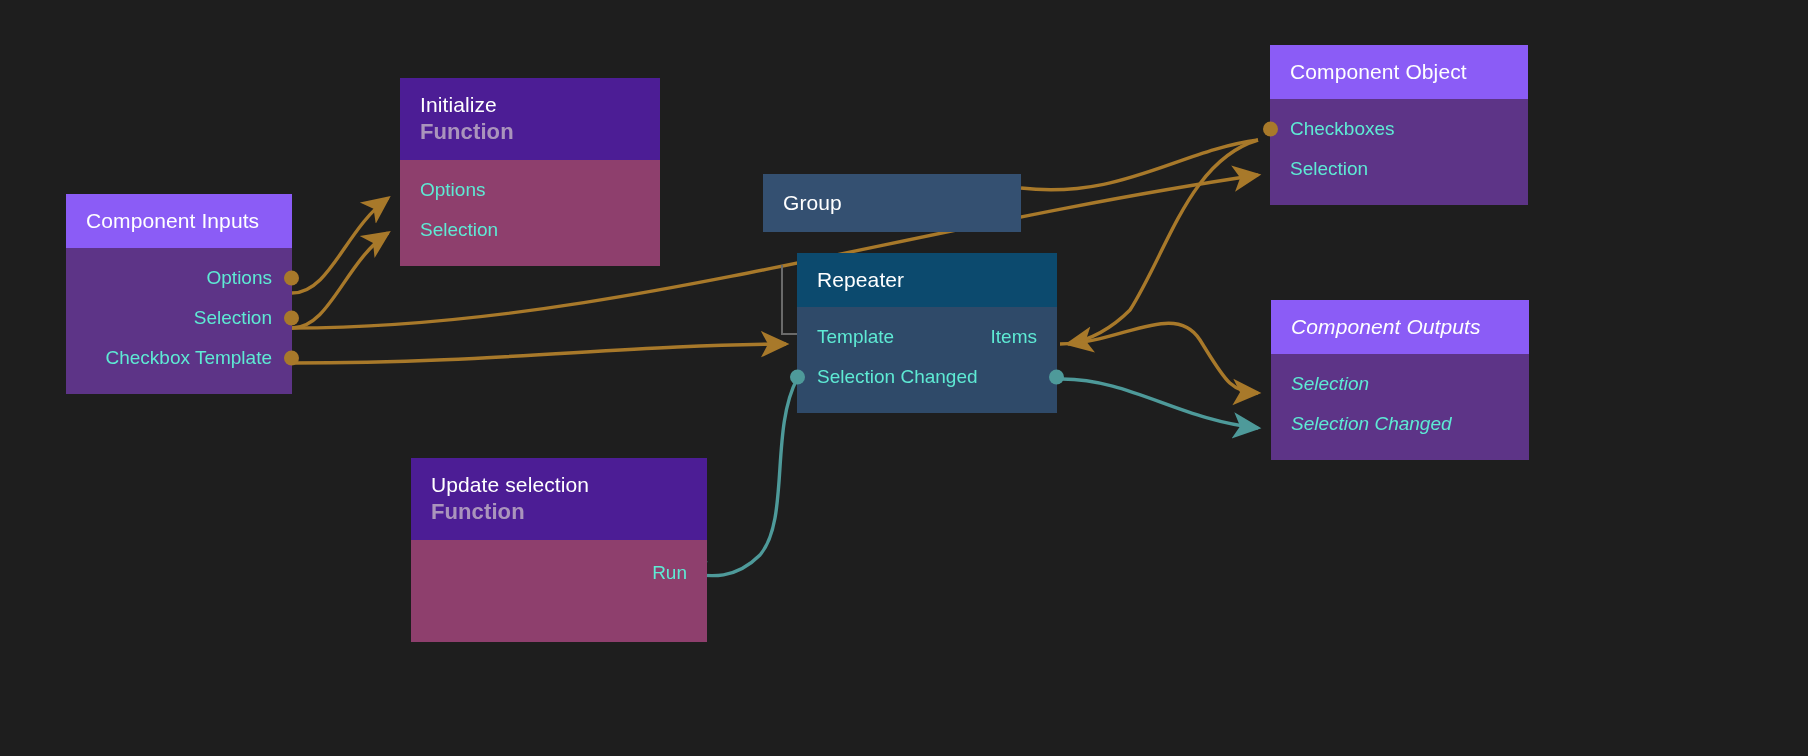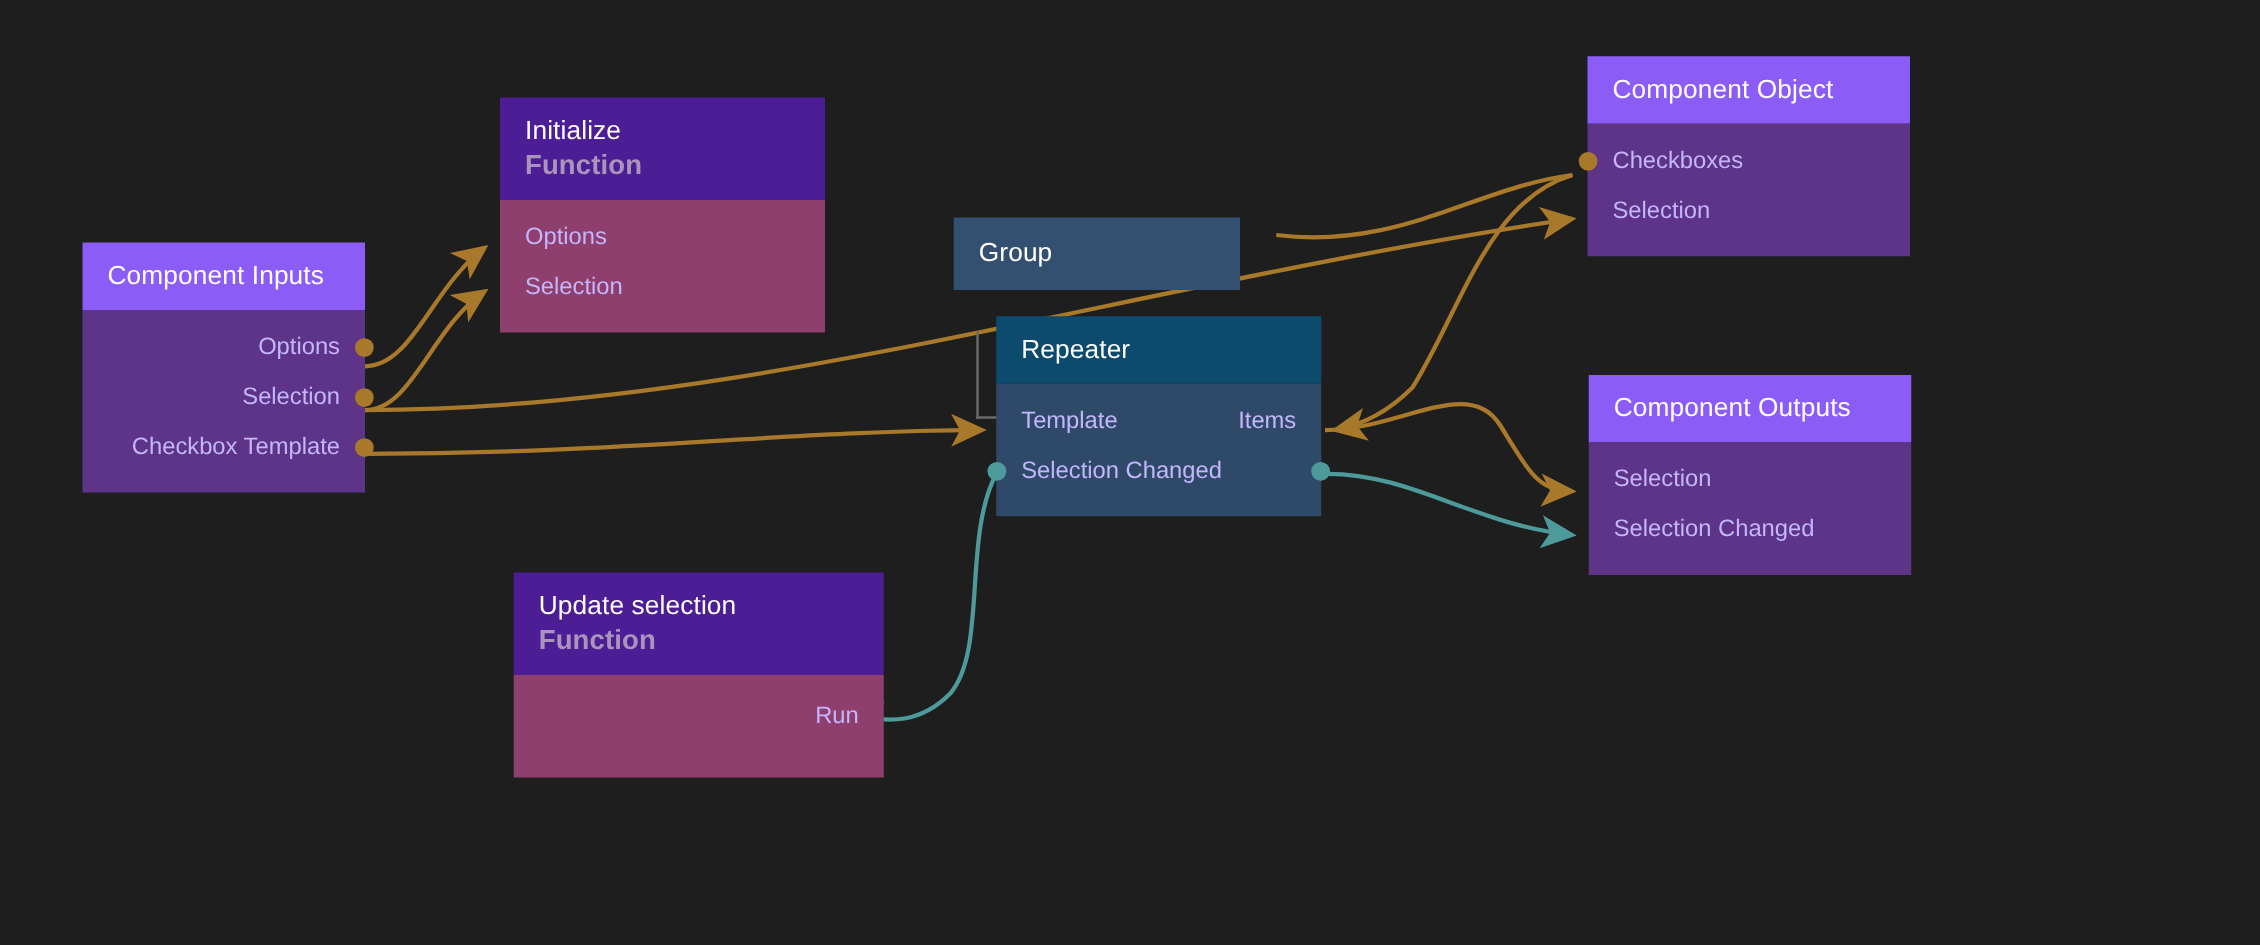--- a/index.html
+++ b/index.html
@@ -49,21 +49,21 @@
     font-weight: 700;
   }
   .node-body {
     padding: 10px 0 16px 0;
   }
   .row {
     position: relative;
     height: 40px;
     display: flex;
     align-items: center;
-    color: #c4b5fd;
+    color: #5eead4;
     font-size: 19px;
     line-height: 22px;
     padding: 0 20px;
     box-sizing: border-box;
   }
   .row.right   { justify-content: flex-end; }
   .row.left    { justify-content: flex-start; }
   .row.split   { justify-content: space-between; }
 
   
@@ -163,21 +163,21 @@
     <div class="node-body">
       <div class="row left">
         <span>Options</span>
       </div>
       <div class="row left">
         <span>Selection</span>
       </div>
     </div>
   </div>
 
-  <div class="node n-blue solo" style="left:763px; top:174px; width:229px;">
+  <div class="node n-blue solo" style="left:763px; top:174px; width:258px;">
     <div class="node-header" style="padding-top:16px; padding-bottom:16px;">
       <span>Group</span>
     </div>
   </div>
 
   <div class="node n-blue" style="left:797px; top:253px; width:260px;">
     <div class="node-header">
       <span>Repeater</span>
     </div>
     <div class="node-body">
@@ -201,39 +201,39 @@
       <div class="row left">
         <span class="port in gold"></span>
         <span>Checkboxes</span>
       </div>
       <div class="row left">
         <span>Selection</span>
       </div>
     </div>
   </div>
 
-  <div class="node n-purple" style="left:1271px; top:300px; width:258px;">
+  <div class="node n-purple" style="left:1271px; top:300px; width:258px;font-style:italic;">
     <div class="node-header">
       <span>Component Outputs</span>
     </div>
     <div class="node-body">
       <div class="row left">
         <span>Selection</span>
       </div>
       <div class="row left">
         <span>Selection Changed</span>
       </div>
     </div>
   </div>
 
   <div class="node n-pink" style="left:411px; top:458px; width:296px;">
     <div class="node-header">
       <span>Update selection</span>
       <span class="node-subtitle">Function</span>
     </div>
-    <div class="node-body" style="padding-bottom:26px;">
+    <div class="node-body" style="padding-bottom:46px;">
       <div class="row right" style="height:46px;">
         <span>Run</span>
       </div>
     </div>
   </div>
 
 </div>
 
 </body></html>

